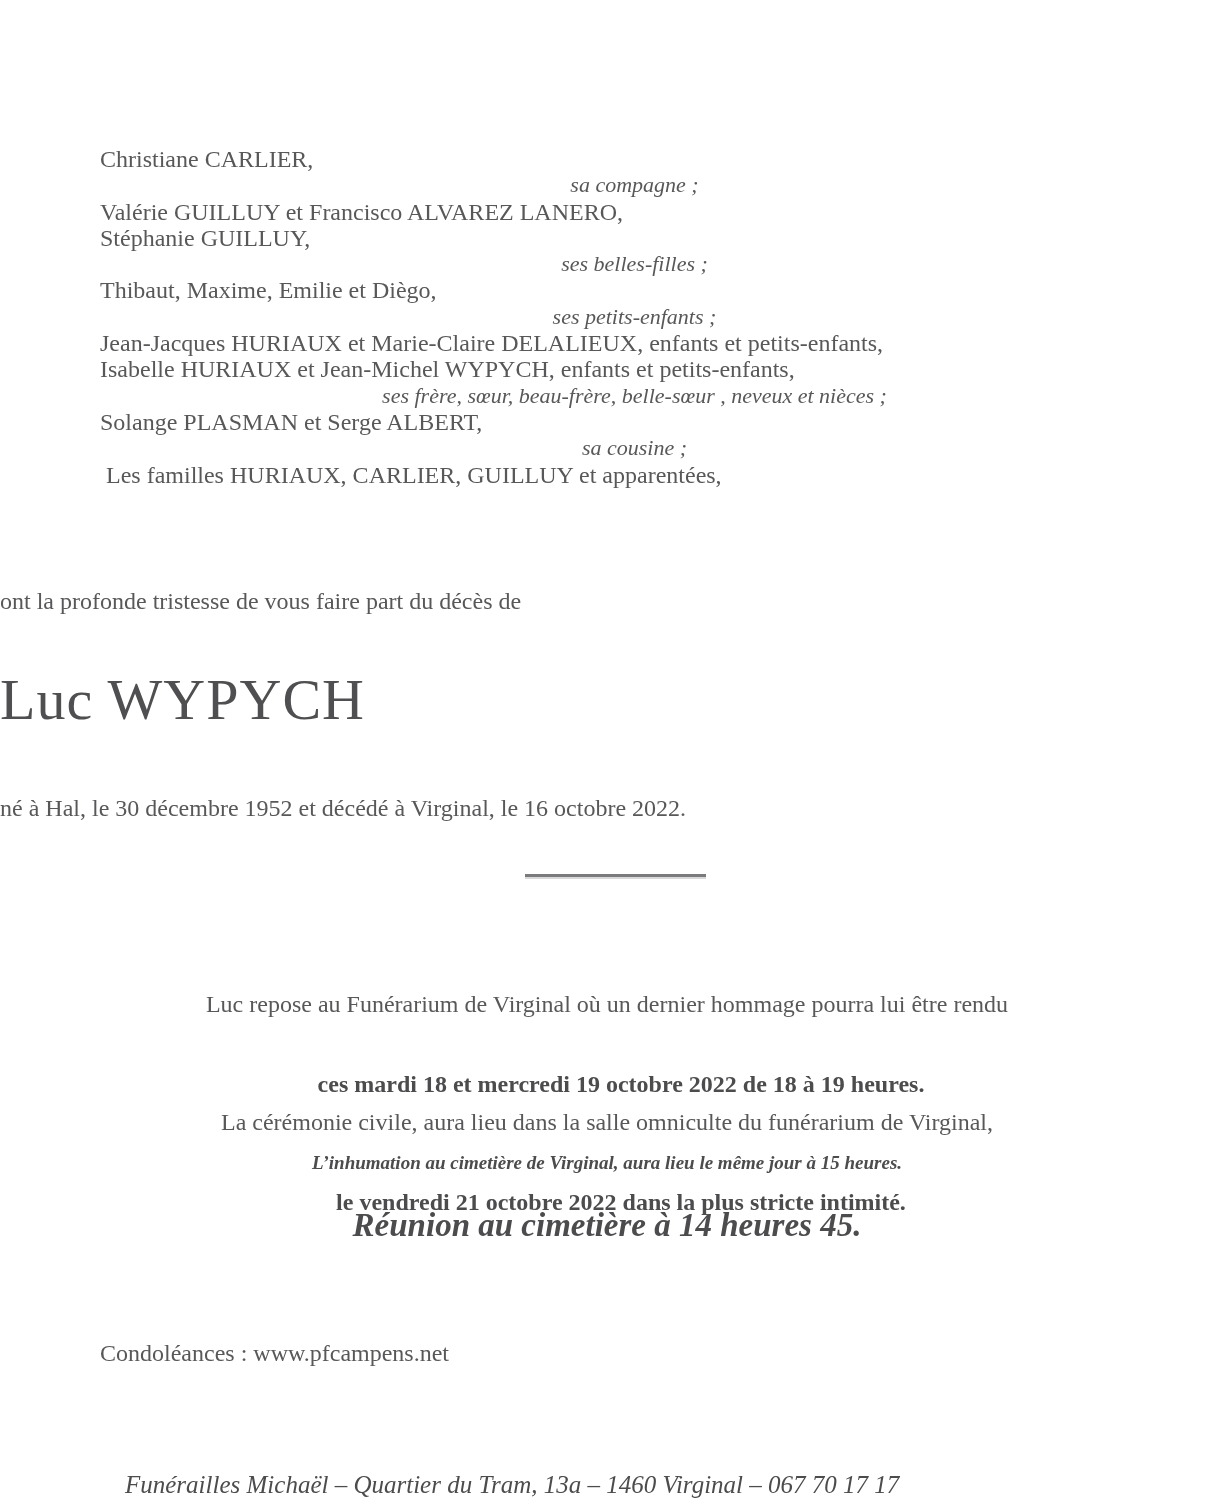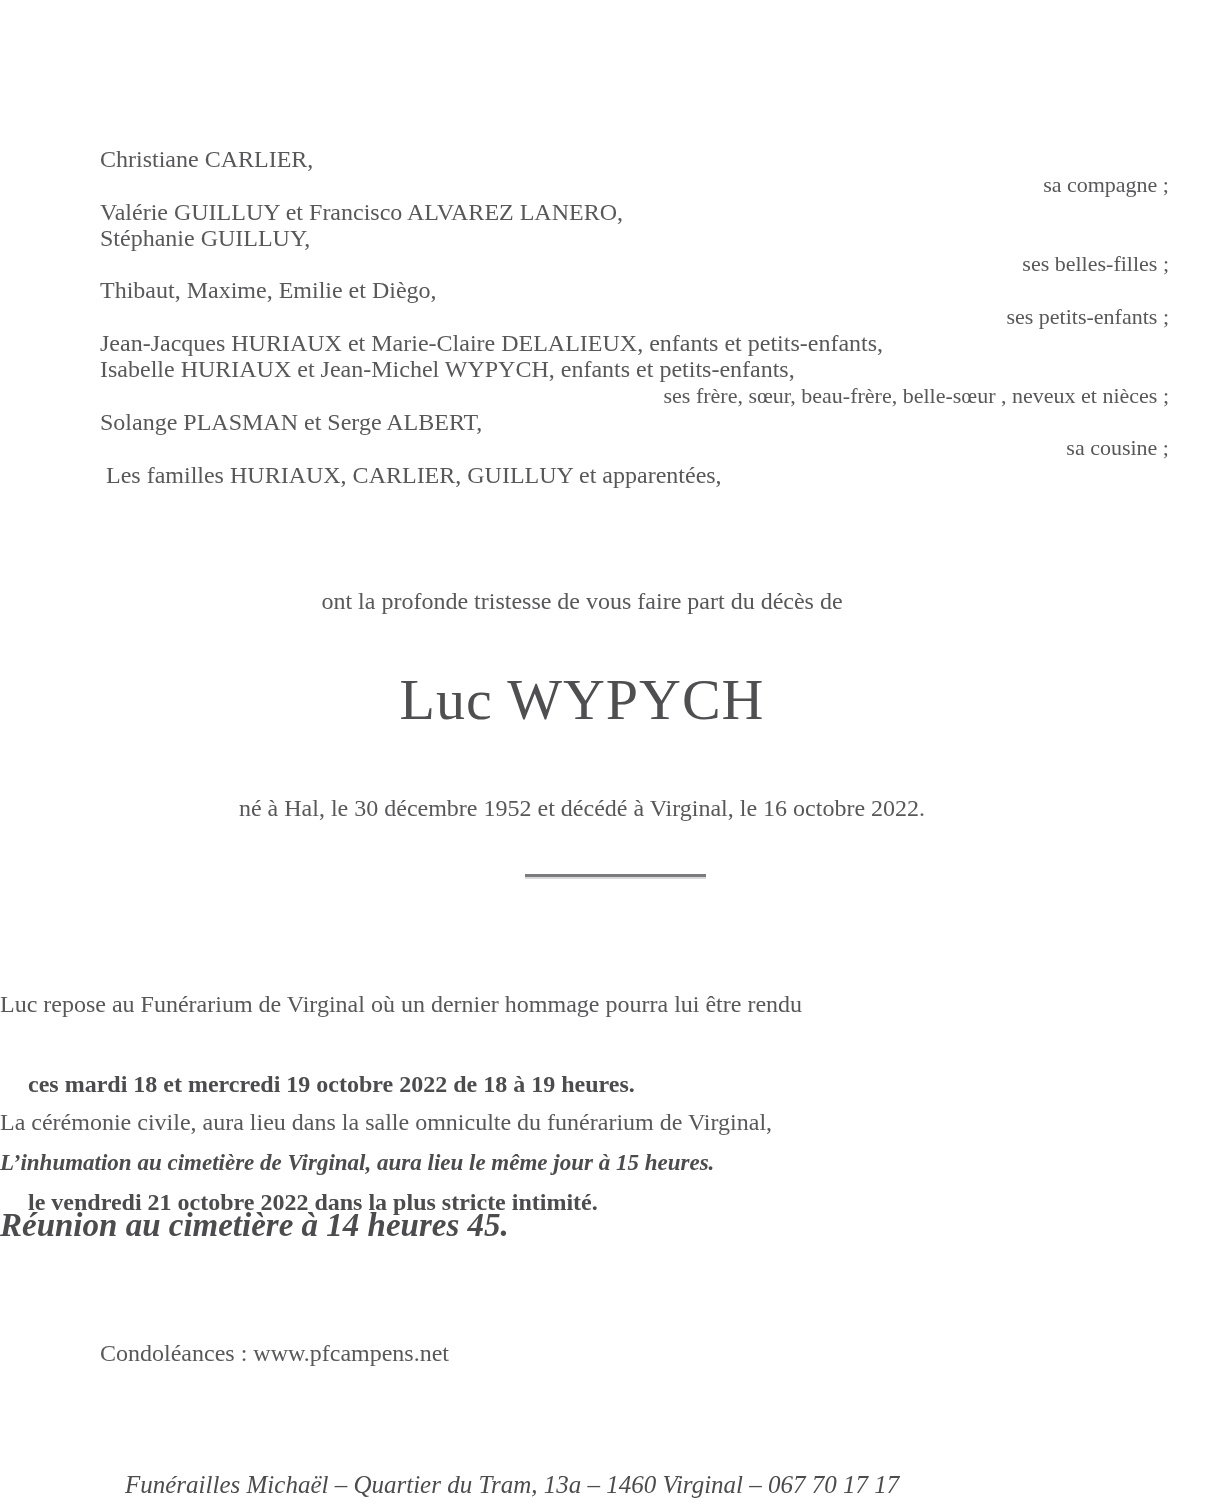--- a/index.html
+++ b/index.html
@@ -24,55 +24,57 @@
     left: 100px;
     right: 77px;
     font-size: 24px;
     line-height: 26.3px;
   }
   .fam-line {
     white-space: pre-wrap;
     text-align: left;
   }
   .fam-line.relation {
-    text-align: right;
+    text-align: center;
+    font-style: italic;
     font-size: 22px;
   }
   
   .center-line {
     position: absolute;
     left: 0;
     width: 1164px;
-    text-align: center;
+    text-align: left;
     white-space: pre-wrap;
   }
   .intro-line       { top: 588px;  font-size: 24px; }
   .deceased-name    { top: 668px;  font-size: 58px; line-height: 1.1; color: #4f4f51; letter-spacing: 1px; }
   .birth-death-line { top: 795px;  font-size: 24px; }
   .divider-rule {
     position: absolute;
     top: 874px;
     left: 525px;
     width: 181px;
     height: 3px;
     background: #7b7b7d;
     border-bottom: 2px solid #d9d9d9;
   }
   .para {
     position: absolute;
     left: 0;
     width: 1214px;
+    text-align: center;
     font-size: 24px;
     line-height: 26.5px;
     white-space: pre-wrap;
   }
   .visitation-para { top: 938px; }
   .ceremony-para   { top: 1056px; }
   .bold-line       { font-weight: bold; color: #4c4c4e; margin-left: 28px; }
-  .inhumation-line { top: 1150px; font-size: 23px; font-weight: bold; font-style: italic; color: #4c4c4e; }
+  .inhumation-line { top: 1150px; font-size: 19px; font-weight: bold; font-style: italic; color: #4c4c4e; }
   .reunion-line    { top: 1212px; font-size: 33px; font-weight: bold; font-style: italic; color: #4c4c4e; }
   
   .condolences-line {
     position: absolute;
     top: 1340px;
     left: 100px;
     font-size: 24px;
     white-space: pre-wrap;
   }
   .footer-line {

